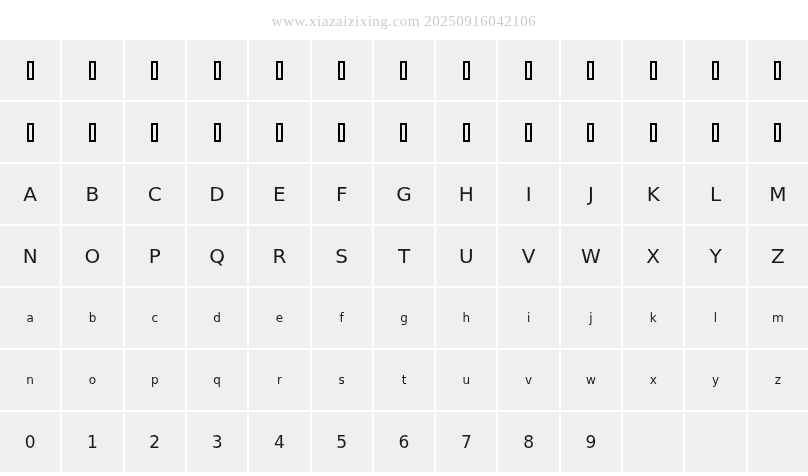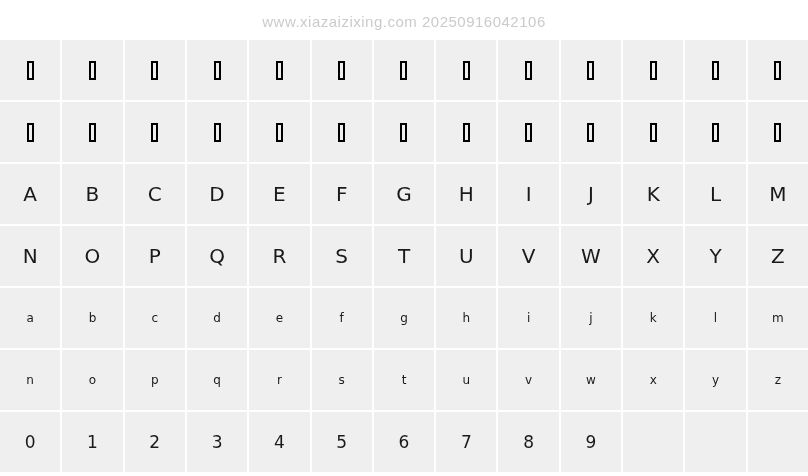--- a/index.html
+++ b/index.html
@@ -18,21 +18,21 @@
     font-family: "DejaVu Sans", sans-serif;
     position: relative;
     overflow: hidden;
   }
   .watermark {
     position: absolute;
     top: 13px;
     left: 0;
     width: 808px;
     text-align: center;
-    font-family: Liberation Sans, sans-serif;
+    font-family: Liberation Serif, serif;
     font-size: 15px;
     letter-spacing: 0.5px;
     color: var(--watermark-color);
     white-space: nowrap;
   }
   .glyph-grid {
     position: absolute;
     top: 40px;
     left: 0;
     width: 808px;

